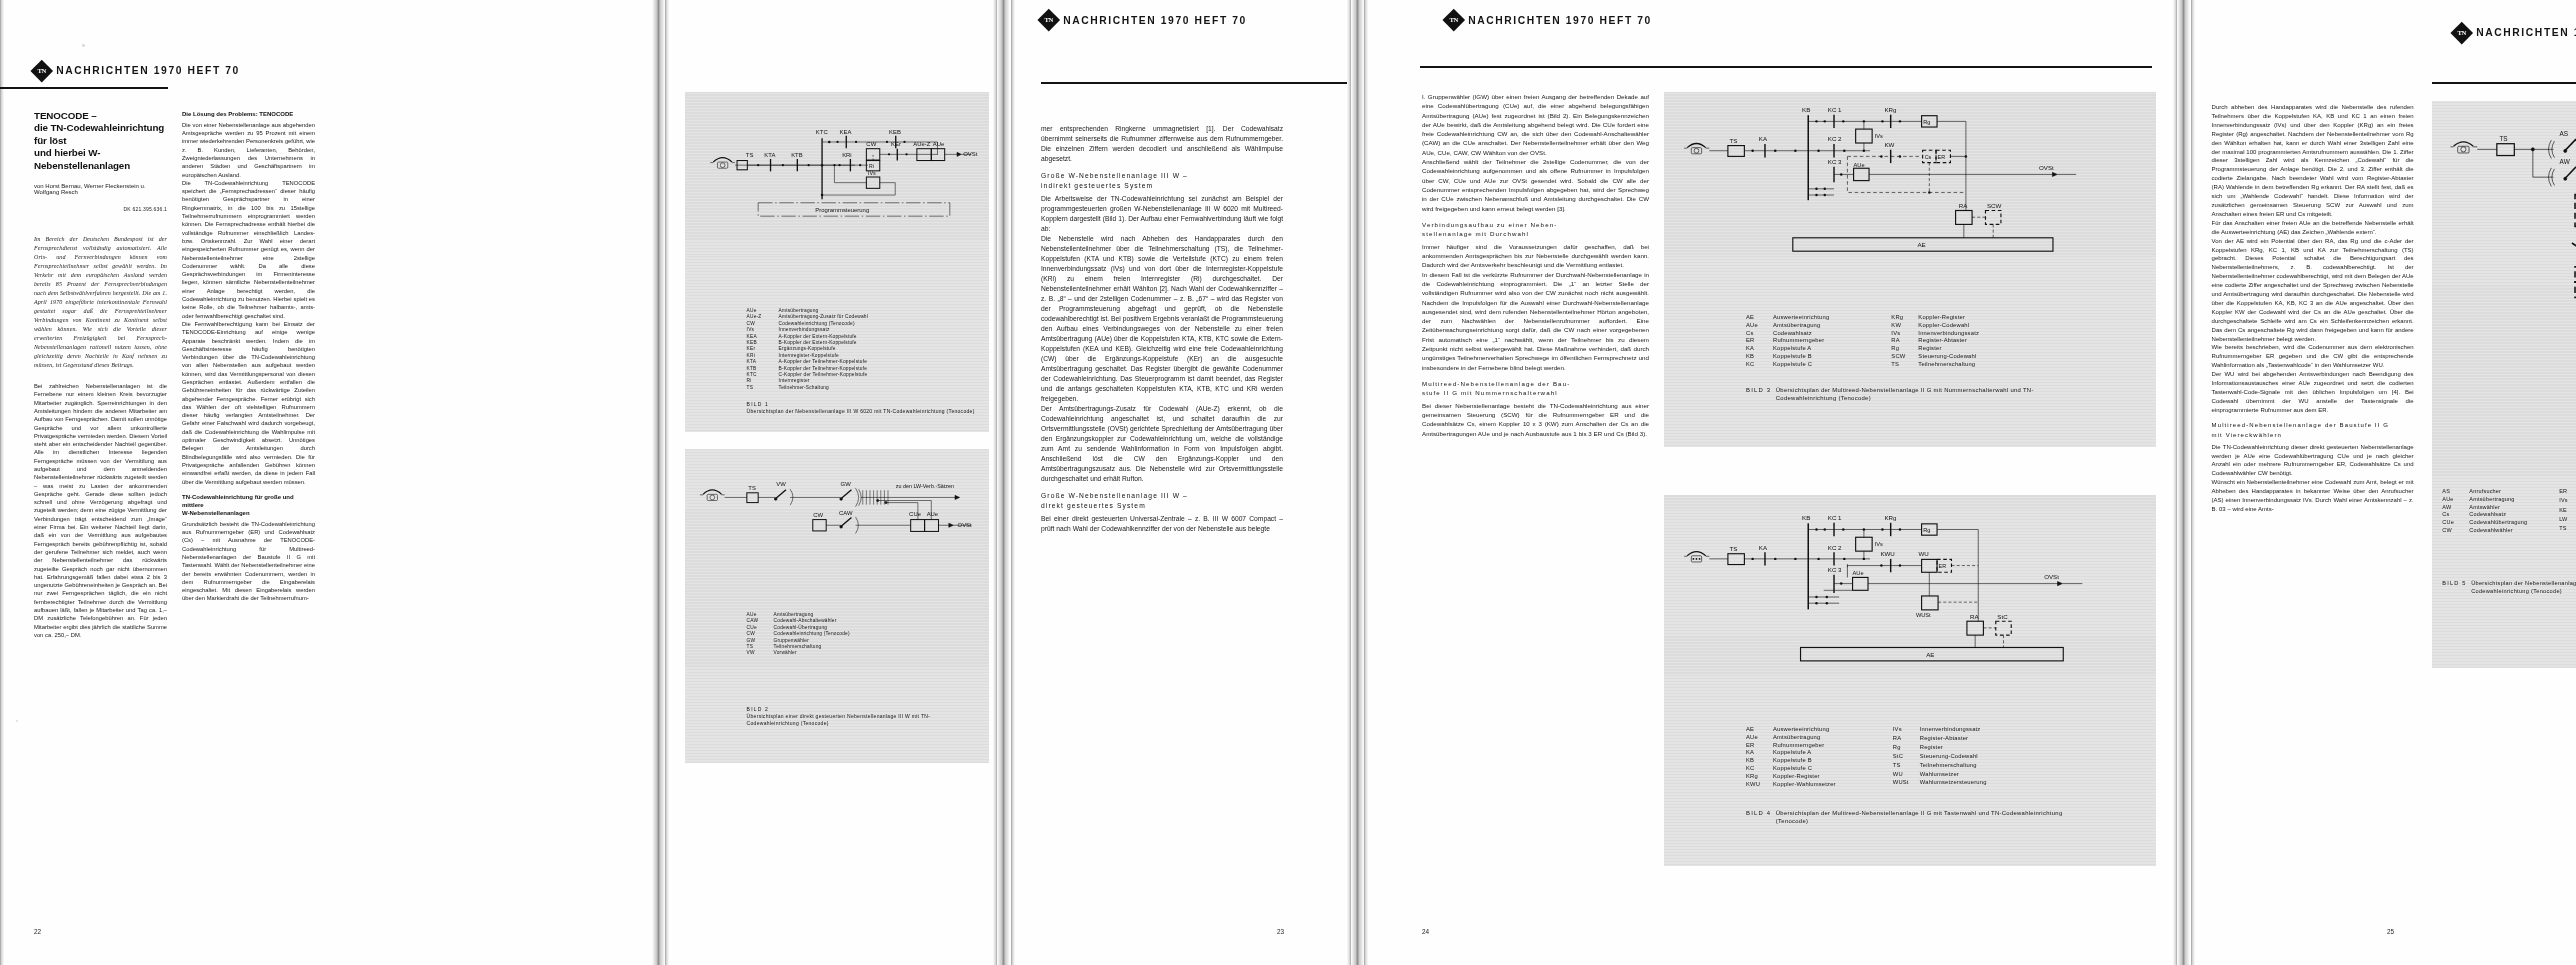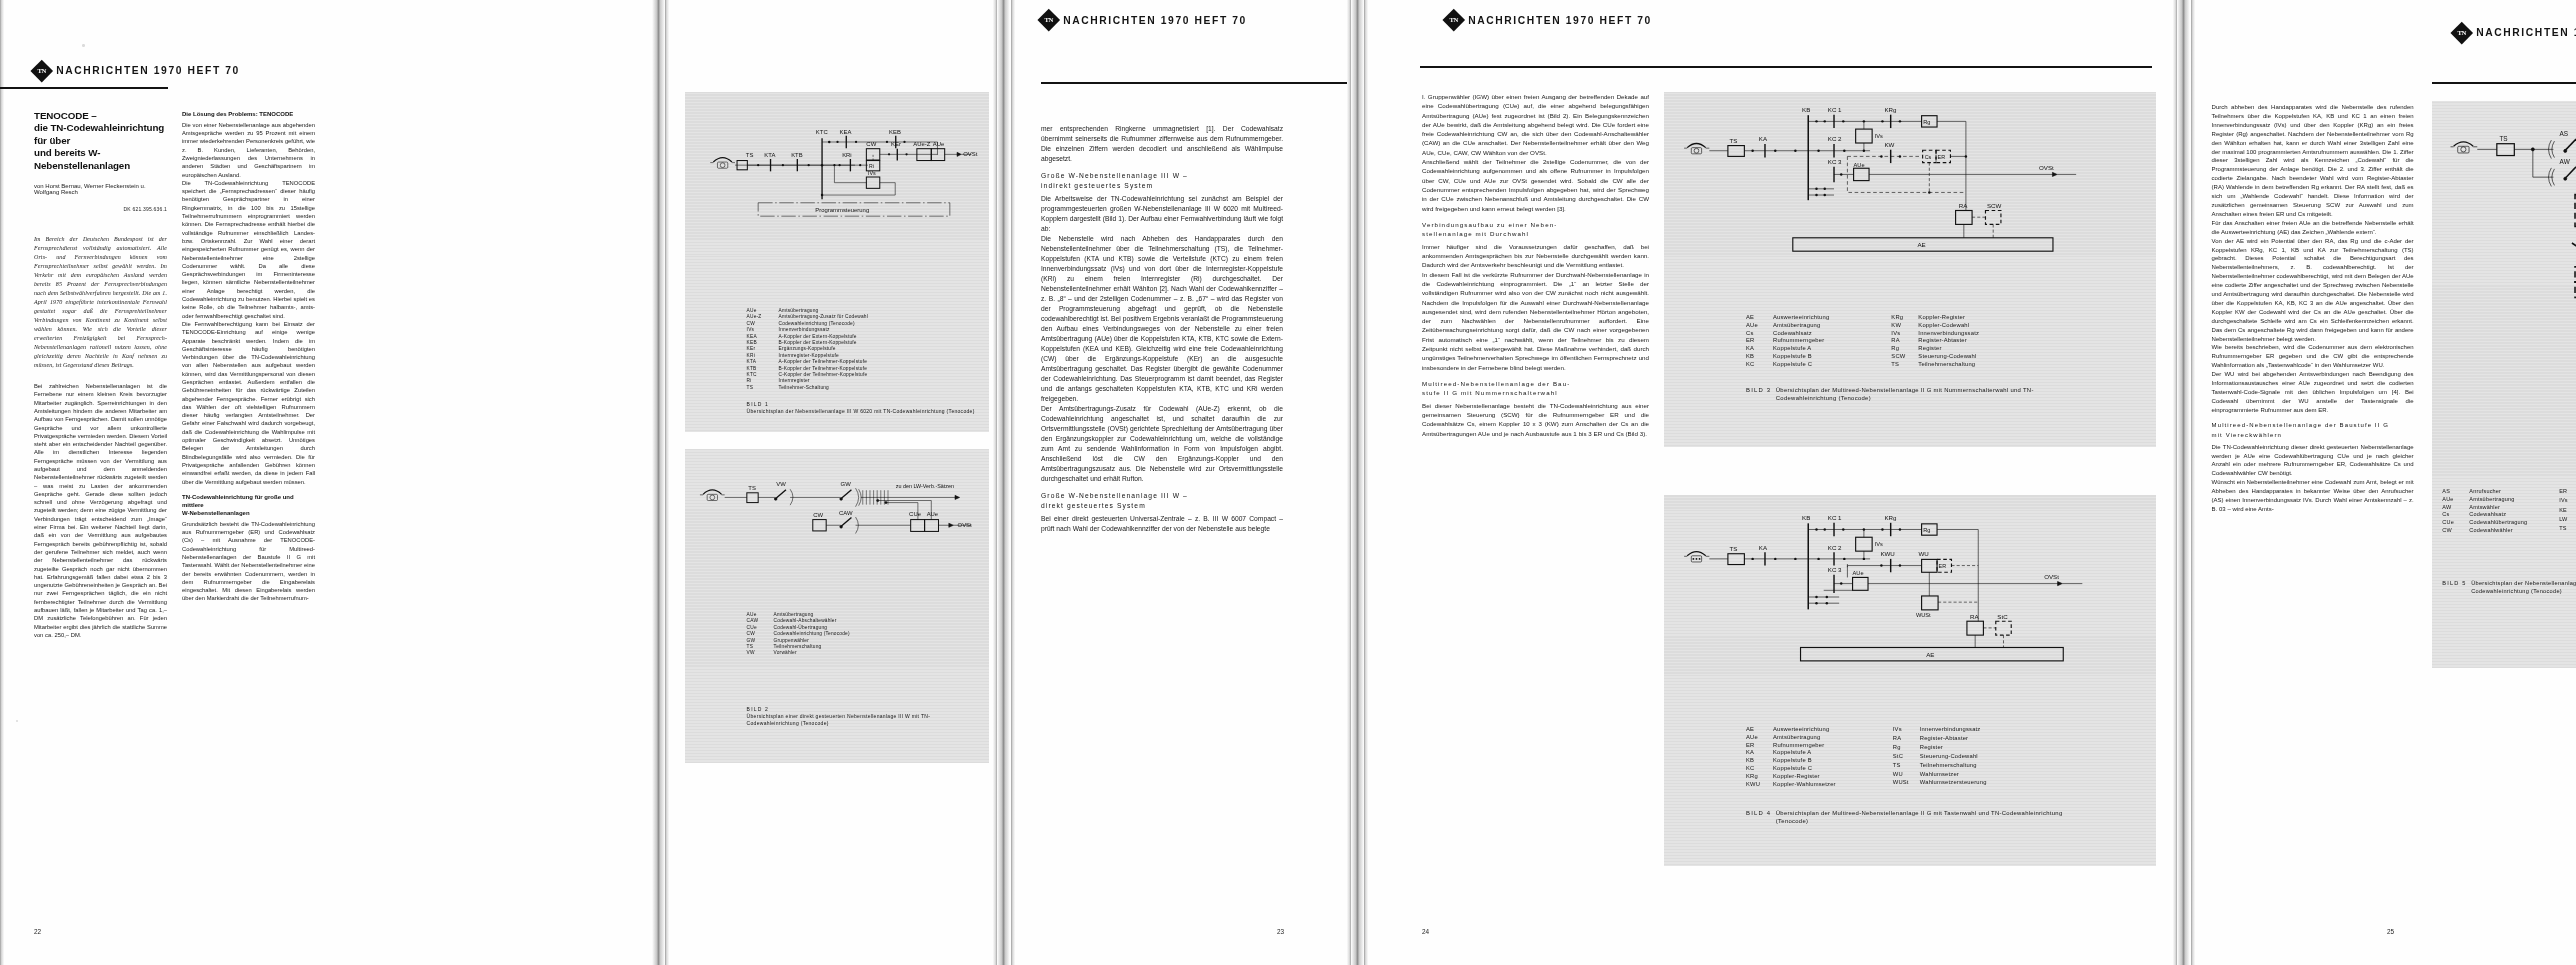--- a/index.html
+++ b/index.html
@@ -180,22 +180,22 @@
           <span>TN</span>
         </span>
       <span class="rh-text">NACHRICHTEN 1970  HEFT 70</span>
     </div>
     <div class="rule" style="left:0px;top:87px;width:168px;"></div>
     <div class="rule thin" style="left:0px;top:88px;width:168px;"></div>
 
     <div class="col" style="left:34px;top:110px;width:133px;">
       <h1 class="article-title">
         <span>TENOCODE –</span><br>
-        <span>die TN-Codewahleinrichtung für über</span><br>
-        <span>und bereits W-Nebenstellenanlagen</span>
+        <span>die TN-Codewahleinrichtung für löst</span><br>
+        <span>und hierbei W-Nebenstellenanlagen</span>
       </h1>
       <div class="byline">von Horst Bernau, Werner Fleckenstein u. Wolfgang Resch</div>
       <div class="dk">DK 621.395.636.1</div>
       <div class="abstract">Im Bereich der Deutschen Bundespost ist der Fernsprechdienst vollständig automatisiert. Alle Orts- und Fernverbindungen können vom Fernsprechteilnehmer selbst gewählt werden. Im Verkehr mit dem europäischen Ausland werden bereits 85 Prozent der Fernsprechverbindungen nach dem Selbstwählverfahren hergestellt. Die am 1. April 1970 eingeführte interkontinentale Fernwahl gestattet sogar daß die Fernsprehteilnehmer Verbindungen von Kontinent zu Kontinent selbst wählen können. Wie sich die Vorteile dieser erweiterten Freizügigkeit bei Fernsprech-Nebenstellenanlagen rationell nutzen lassen, ohne gleichzeitig deren Nachteile in Kauf nehmen zu müssen, ist Gegenstand dieses Beitrags.</div>
       <p class="gap" style="margin-top:12.4px;">Bei zahlreichen Nebenstellenanlagen ist die Fernebene nur einem kleinen Kreis bevorzugter Mitarbeiter zugänglich. Sperreinrichtungen in den Amtsleitungen hindern die anderen Mitarbeiter am Aufbau von Ferngesprächen. Damit sollen unnötige Gespräche und vor allem unkontrollierte Privatgespräche vermieden werden. Diesem Vorteil steht aber ein entscheidender Nachteil gegenüber. Alle im dienstlichen Interesse liegenden Ferngespräche müssen von der Vermittlung aus aufgebaut und dem anmeldenden Nebenstellenteilnehmer rückwärts zugeteilt werden – was meist zu Lasten der ankommenden Gespräche geht. Gerade diese sollten jedoch schnell und ohne Verzögerung abgefragt und zugeteilt werden; denn eine zügige Vermittlung der Verbindungen trägt entscheidend zum „Image“ einer Firma bei. Ein weiterer Nachteil liegt darin, daß ein von der Vermittlung aus aufgebautes Ferngespräch bereits gebührenpflichtig ist, sobald der gerufene Teilnehmer sich meldet, auch wenn der Nebenstellenteilnehmer das rückwärts zugeteilte Gespräch noch gar nicht übernommen hat. Erfahrungsgemäß fallen dabei etwa 2 bis 3 ungenutzte Gebühreneinheiten je Gespräch an. Bei nur zwei Ferngesprächen täglich, die ein nicht fernberechtigter Teilnehmer durch die Vermittlung aufbauen läßt, fallen je Mitarbeiter und Tag ca. 1,– DM zusätzliche Telefongebühren an. Für jeden Mitarbeiter ergibt dies jährlich die stattliche Summe von ca. 250,– DM.</p>
     </div>
 
     <div class="col" style="left:182px;top:110px;width:133px;">
       <h2 class="sect">Die Lösung des Problems: TENOCODE</h2>
       <p>Die von einer Nebenstellenanlage aus abgehenden Amtsgespräche werden zu 95 Prozent mit einem immer wiederkehrenden Personenkreis geführt, wie z. B. Kunden, Lieferanten, Behörden, Zweigniederlassungen des Unternehmens in anderen Städten und Geschäftspartnern im europäischen Ausland.</p>

